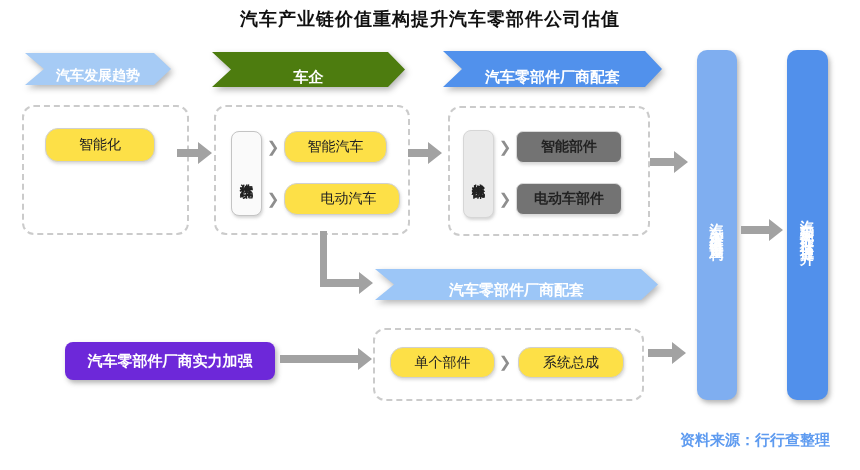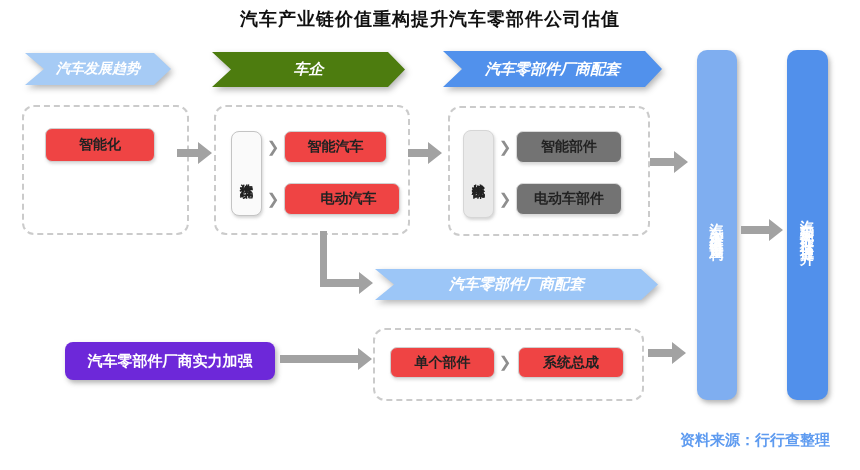--- a/index.html
+++ b/index.html
@@ -8,33 +8,33 @@
     font-family:"Liberation Sans","DejaVu Sans",sans-serif;overflow:hidden;
   }
   .abs{position:absolute;}
   #title{
     left:0;top:7px;width:860px;text-align:center;
     font-size:18px;font-weight:700;color:#111;letter-spacing:1px;
   }
   
   .ribbon-wrap{filter:drop-shadow(2px 3px 3px rgba(90,90,90,.45));}
   .ribbon{
-    width:100%;height:100%;display:flex;align-items:center;justify-content:center;
+    width:100%;height:100%;display:flex;align-items:flex-end;justify-content:center;
     clip-path:polygon(0 0, calc(100% - 17px) 0, 100% 50%, calc(100% - 17px) 100%, 0 100%, 19px 50%);
-    color:#fff;font-weight:700;font-style:italic;
+    color:#fff;font-weight:700;
   }
   
   .dashbox{
     border:2px dashed #cbcbcb;border-radius:12px;background:transparent;
   }
   
   .wbox{
-    background:#ef4444;border:1px solid #d0d0d0;border-radius:7px;
+    background:#fde047;border:1px solid #d0d0d0;border-radius:13px;
     display:flex;align-items:center;justify-content:center;
-    font-size:14px;font-weight:700;color:#222;
+    font-size:14px;font-weight:400;color:#222;
     box-shadow:1px 2px 3px rgba(120,120,120,.25);
   }
   
   .gbox{
     background:#737373;border:1px solid #dadada;border-radius:7px;
     display:flex;align-items:center;justify-content:center;
     font-size:14px;font-weight:700;color:#222;
     box-shadow:1px 2px 3px rgba(120,120,120,.25);
   }
   

